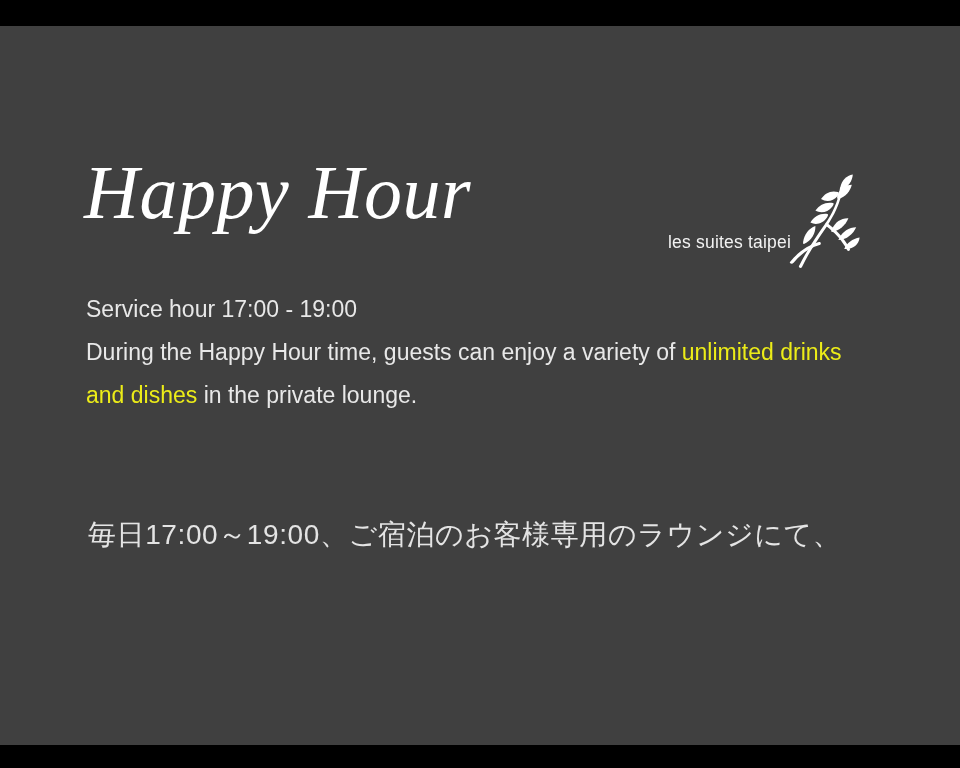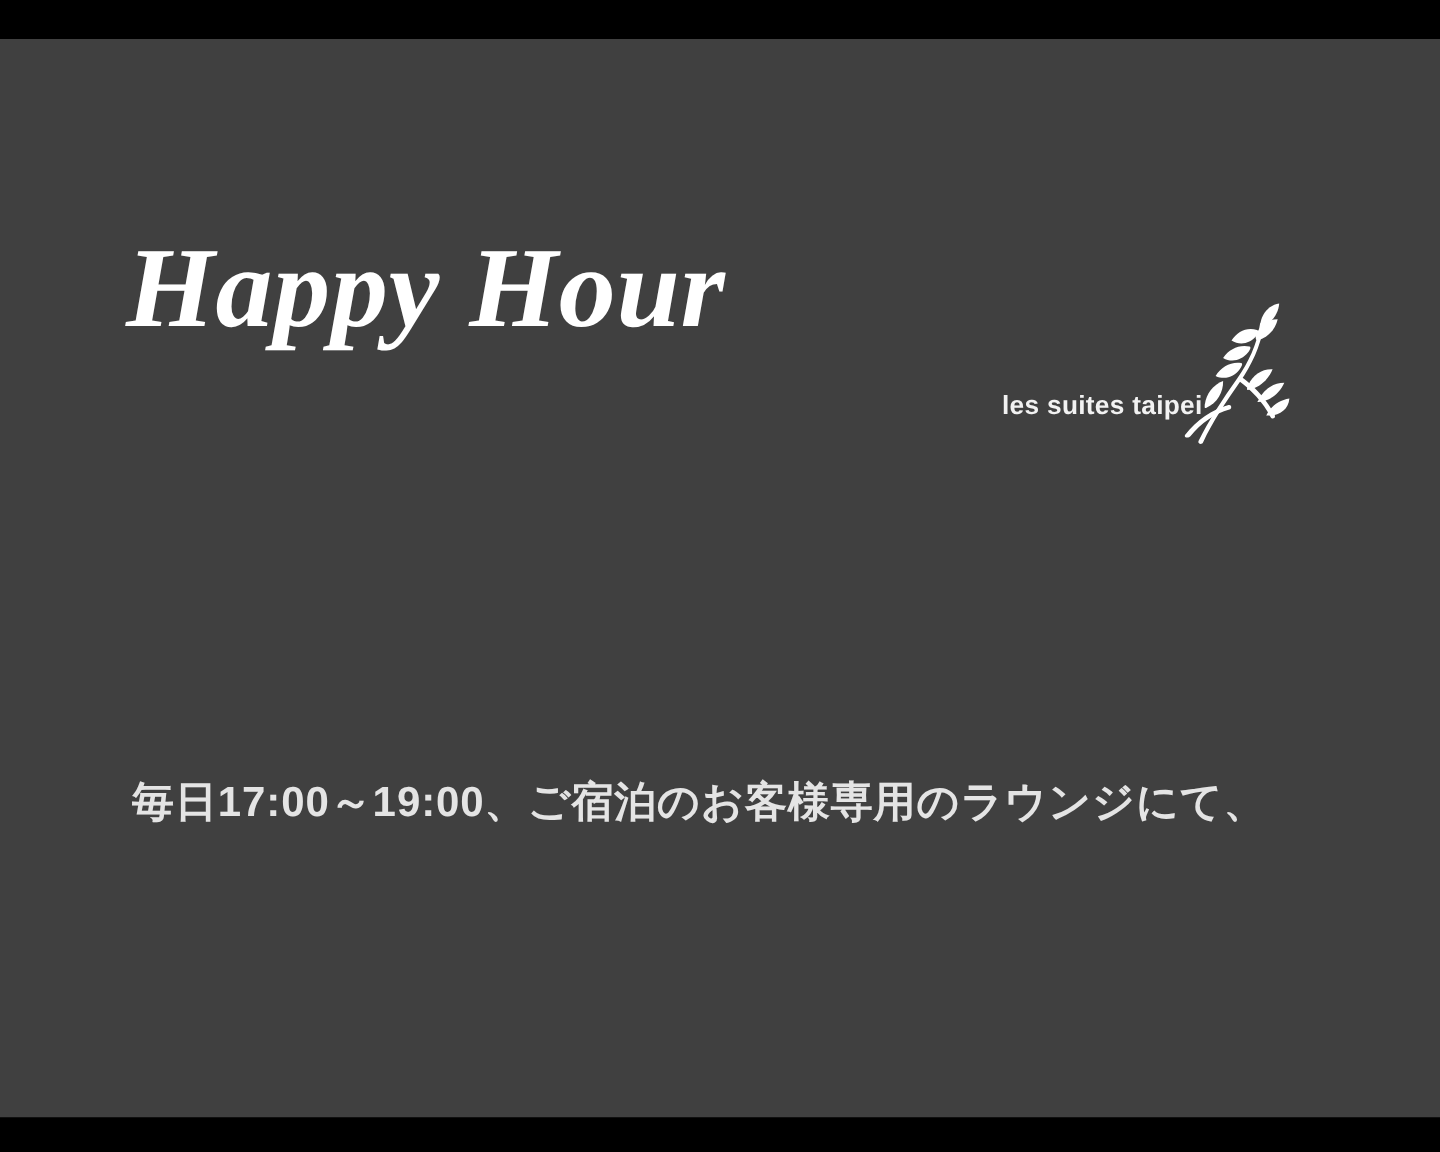--- a/index.html
+++ b/index.html
@@ -12,21 +12,20 @@
     height: 768px;
     overflow: hidden;
     font-family: "Liberation Sans", "DejaVu Sans", sans-serif;
   }
 
   .slide-frame {
     position: relative;
     width: 960px;
     height: 731px;
     background: #000000;
-    font-weight: bold;
   }
 
   
   .letterbox-top {
     position: absolute;
     left: 0; top: 0;
     width: 960px;
     height: 26px;
     background: #000000;
   }
@@ -59,21 +58,21 @@
     line-height: 96px;
     color: #ffffff;
     letter-spacing: 0.5px;
     white-space: nowrap;
   }
 
   
   .logo-block {
     position: absolute;
     left: 660px;
-    top: 176px;
+    top: 148px;
     width: 200px;
     height: 100px;
   }
   .logo-wordmark {
     position: absolute;
     left: 8px;
     top: 58px;
     font-family: "Liberation Sans", "DejaVu Sans", sans-serif;
     font-size: 17.5px;
     color: #f2f2f2;
@@ -166,20 +165,26 @@
             <path d="M57 66 C 64.6 65.4, 71 60.4, 74.2 53.2 C 67 53.2, 60.4 57.6, 57.2 64.4 C 56.4 66, 55.8 66.2, 57 66 Z"></path>
             <path d="M62.8 75 C 70.4 75.4, 77 71.2, 77.6 63.6 C 70.6 64.6, 64.8 69.2, 62.2 75 C 62 75.2, 62.4 75, 62.8 75 Z"></path>
 
             <path d="M8 88 C 16 78, 26 71, 37 68 C 39 67.4, 39.6 70.4, 37.6 71 C 27.8 73.8, 18.8 80, 11.6 88.8 C 10.4 90.4, 7 89.8, 8 88 Z"></path>
             <path d="M22 70 C 29.6 66.6, 33.6 59.4, 33.4 52 C 26.8 54.4, 22.2 60.4, 21.2 67.6 C 21 69.2, 21 70.4, 22 70 Z"></path>
           </g>
         </svg>
       </div>
     </div>
 
+    <div class="en-block">
+      <div class="en-line">Service hour 17:00 - 19:00</div>
+      <div class="en-line">
+        <span>During the Happy Hour time, guests can enjoy a variety of </span><span class="hl">unlimited drinks and dishes</span><span> in the private lounge.</span>
+      </div>
+    </div>
 
 
     <div class="jp-block">
       <span class="jp-line">毎日17:00～19:00、ご宿泊のお客様専用のラウンジにて、</span>
     </div>
 
   </div>
 
   <div class="letterbox-bottom"></div>
 

